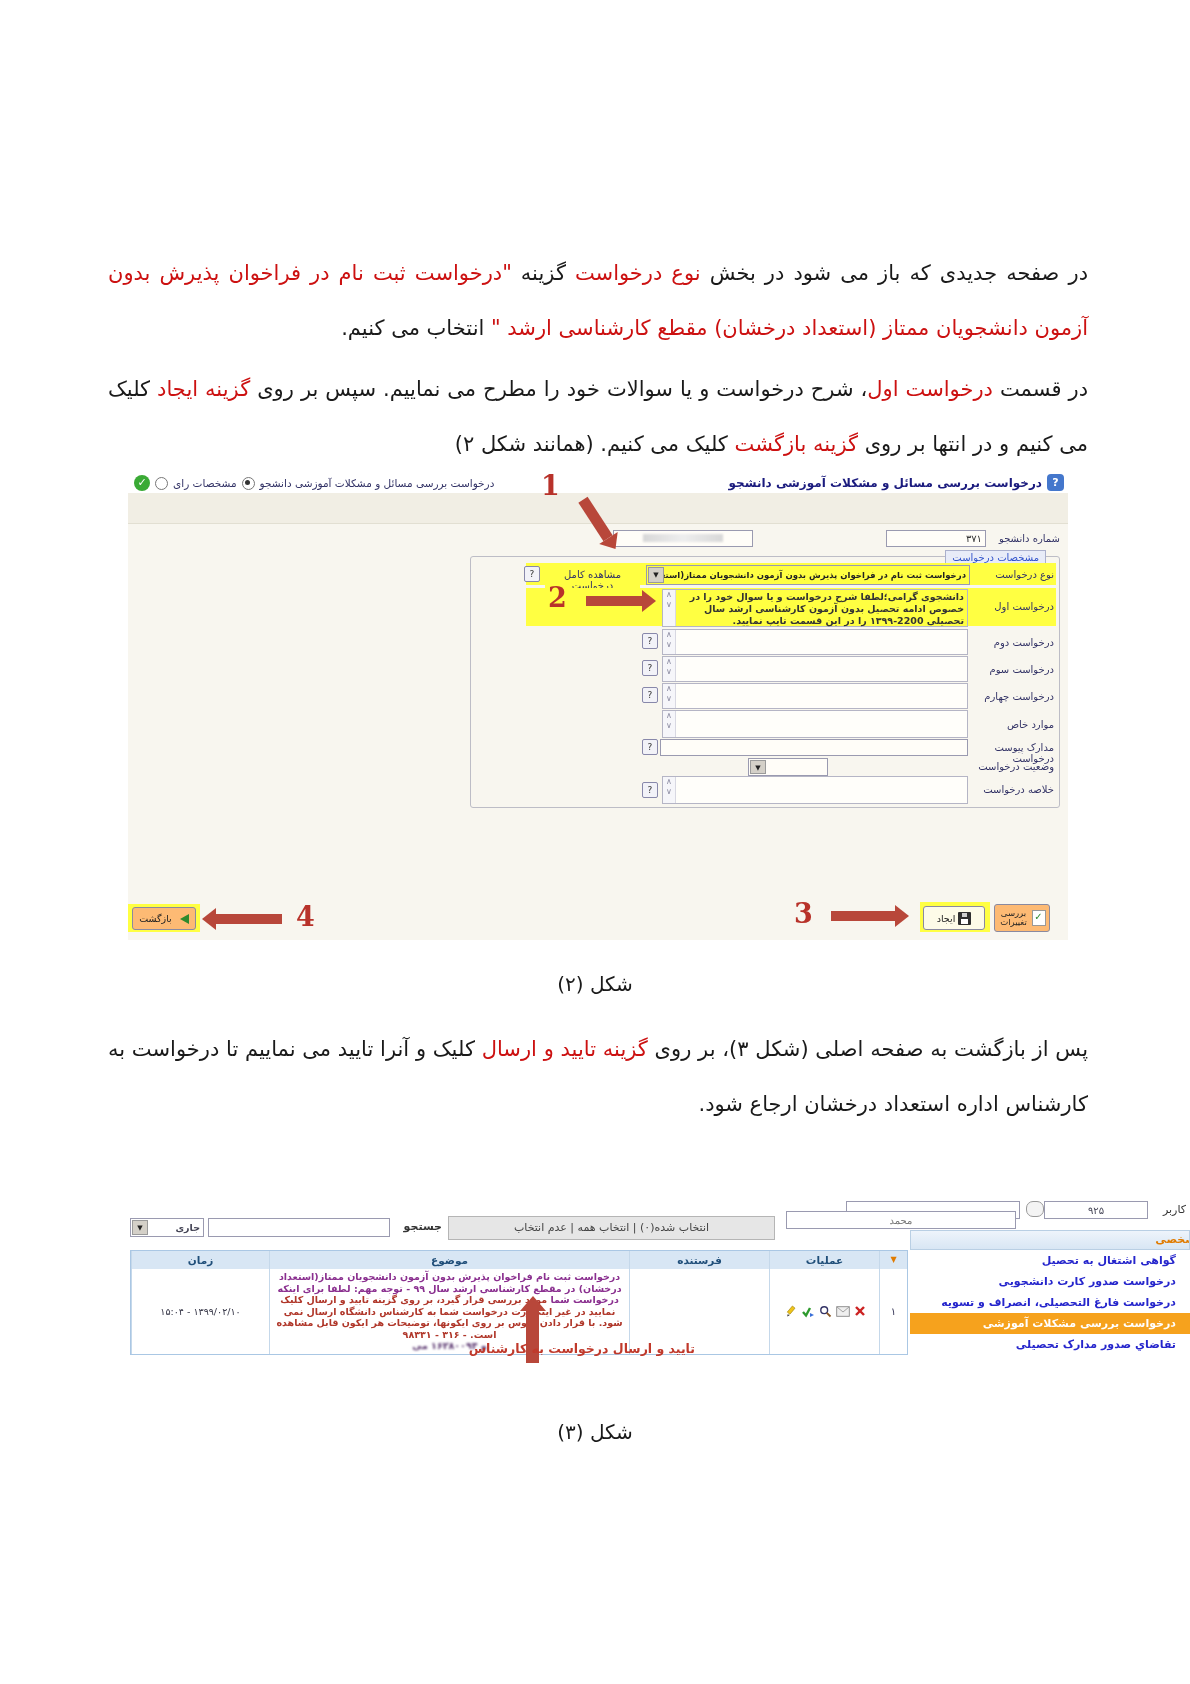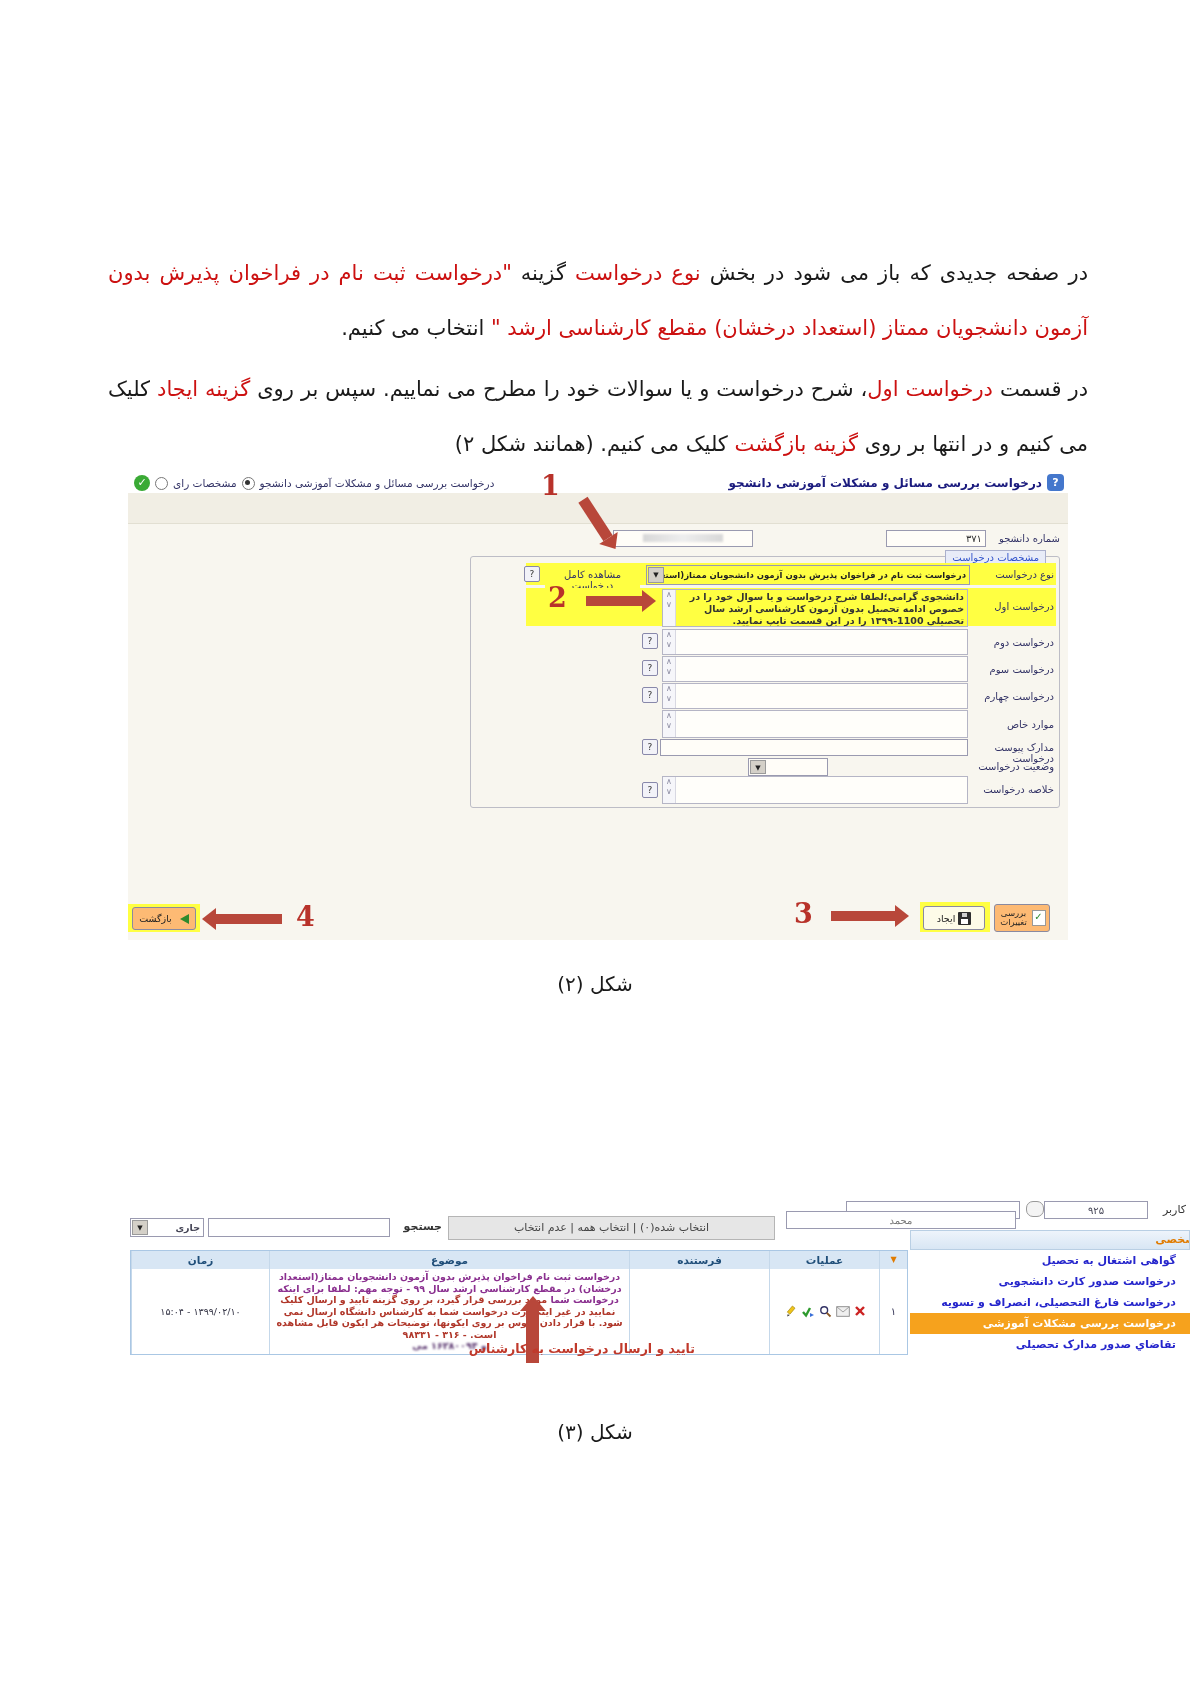--- a/index.html
+++ b/index.html
@@ -125,21 +125,21 @@
       <span class="seltext">درخواست ثبت نام در فراخوان پذیرش بدون آزمون دانشجویان ممتاز(استعداد درخشان) مقطع کار</span>
       <span class="varrow"></span>
     </div>
     <div class="flabel hl" style="top:101px;right:428px;width:95px;text-align:center;">مشاهده کامل درخواست</div>
     <div class="qbtn" style="top:98px;right:528px;">?</div>
 
     <div class="hlpad" style="top:120px;right:12px;width:530px;height:38px;"></div>
     <div class="flabel" style="top:133px;right:14px;width:70px;">درخواست اول</div>
     <div class="ftext hl" style="top:121px;right:100px;width:304px;height:36px;">
       <span class="scrollcol">∧<br>∨</span>
-      <span class="tcontent">دانشجوی گرامی؛لطفا شرح درخواست و یا سوال خود را در خصوص ادامه تحصیل بدون آزمون  کارشناسی ارشد سال تحصیلی 1100-۱۳۹۹ را در این قسمت تایپ نمایید.</span>
+      <span class="tcontent">دانشجوی گرامی؛لطفا شرح درخواست و یا سوال خود را در خصوص ادامه تحصیل بدون آزمون  کارشناسی ارشد سال تحصیلی 2200-۱۳۹۹ را در این قسمت تایپ نمایید.</span>
     </div>
 
     <div class="flabel" style="top:169px;right:14px;width:70px;">درخواست دوم</div>
     <div class="ftext" style="top:161px;right:100px;width:304px;height:24px;">
         <span class="scrollcol">∧<br>∨</span>
       </div>
     <div class="qbtn" style="top:165px;right:410px;">?</div>
 
     <div class="flabel" style="top:196px;right:14px;width:70px;">درخواست سوم</div>
     <div class="ftext" style="top:188px;right:100px;width:304px;height:24px;">
@@ -193,20 +193,23 @@
     <div class="rnum" style="top:114px;left:420px;">2</div>
     <div class="rarrow r" style="top:128px;left:458px;width:56px;height:10px;"></div>
     <div class="rnum" style="top:430px;left:666px;">3</div>
     <div class="rarrow r" style="top:443px;left:703px;width:64px;height:10px;"></div>
     <div class="rnum" style="top:433px;left:168px;">4</div>
     <div class="rarrow l" style="top:446px;left:88px;width:66px;height:10px;"></div>
   </div>
 
   <div class="figcap abs" style="top:972px;">شکل (۲)</div>
 
+  <div class="para abs" style="top:1022px;right:102px;left:100px;">
+    <span>پس از بازگشت به صفحه اصلی (شکل ۳)، بر روی </span><span class="red">گزینه تایید و ارسال</span><span> کلیک و آنرا تایید می نماییم تا درخواست به کارشناس اداره استعداد درخشان ارجاع شود.</span>
+  </div>
 
   <div class="fig3 abs" style="top:1193px;right:0px;">
 
     <div class="f3label" style="top:10px;right:4px;">کاربر</div>
     <input class="f3input" style="top: 8px; right: 42px; width: 98px; height: 14px; color: rgb(68, 68, 85);" readonly="" value="۹۲۵">
     <div class="abs" style="top:8px;right:146px;width:16px;height:14px;border:1px solid #999;border-radius:7px;background:#f4f4f4;"></div>
     <input class="f3input" style="top: 8px; right: 170px; width: 168px; height: 14px;" readonly="">
     <input class="f3input" style="top: 18px; right: 174px; width: 224px; height: 14px; filter: blur(0.6px);" readonly="" value="محمد">
     <div class="f3link" style="top:30px;right:452px;">درخواست جدید</div>
 

